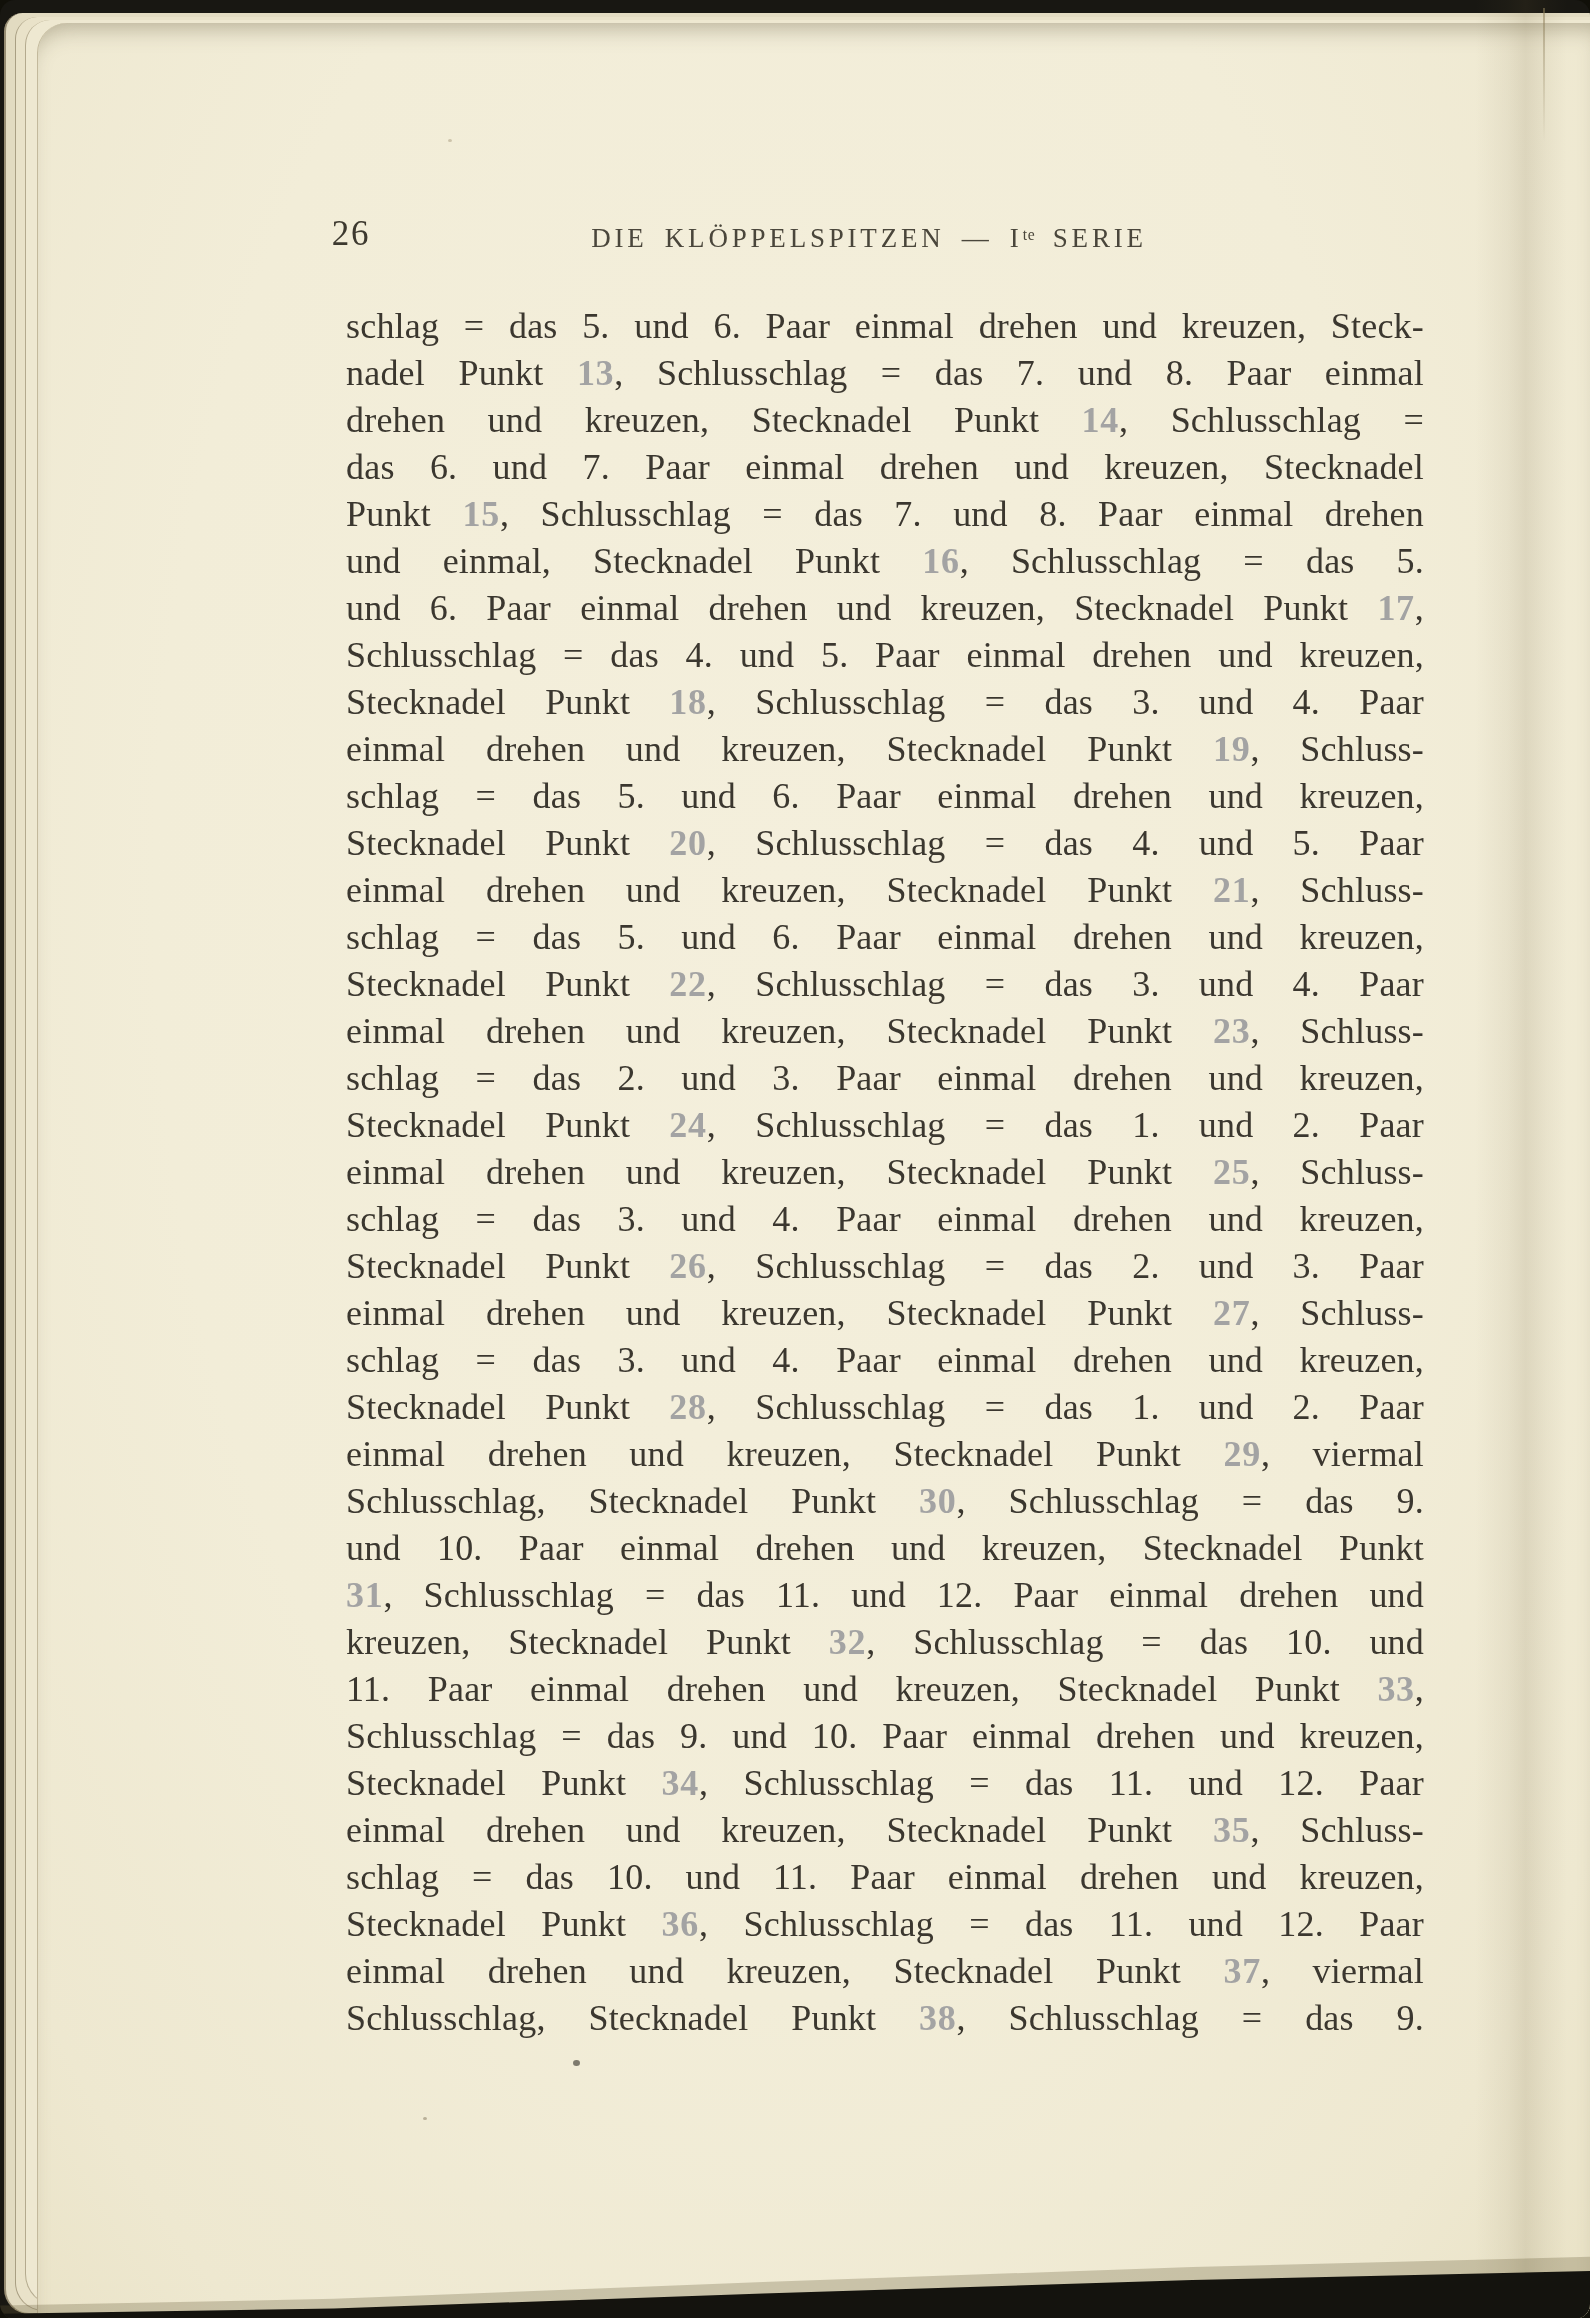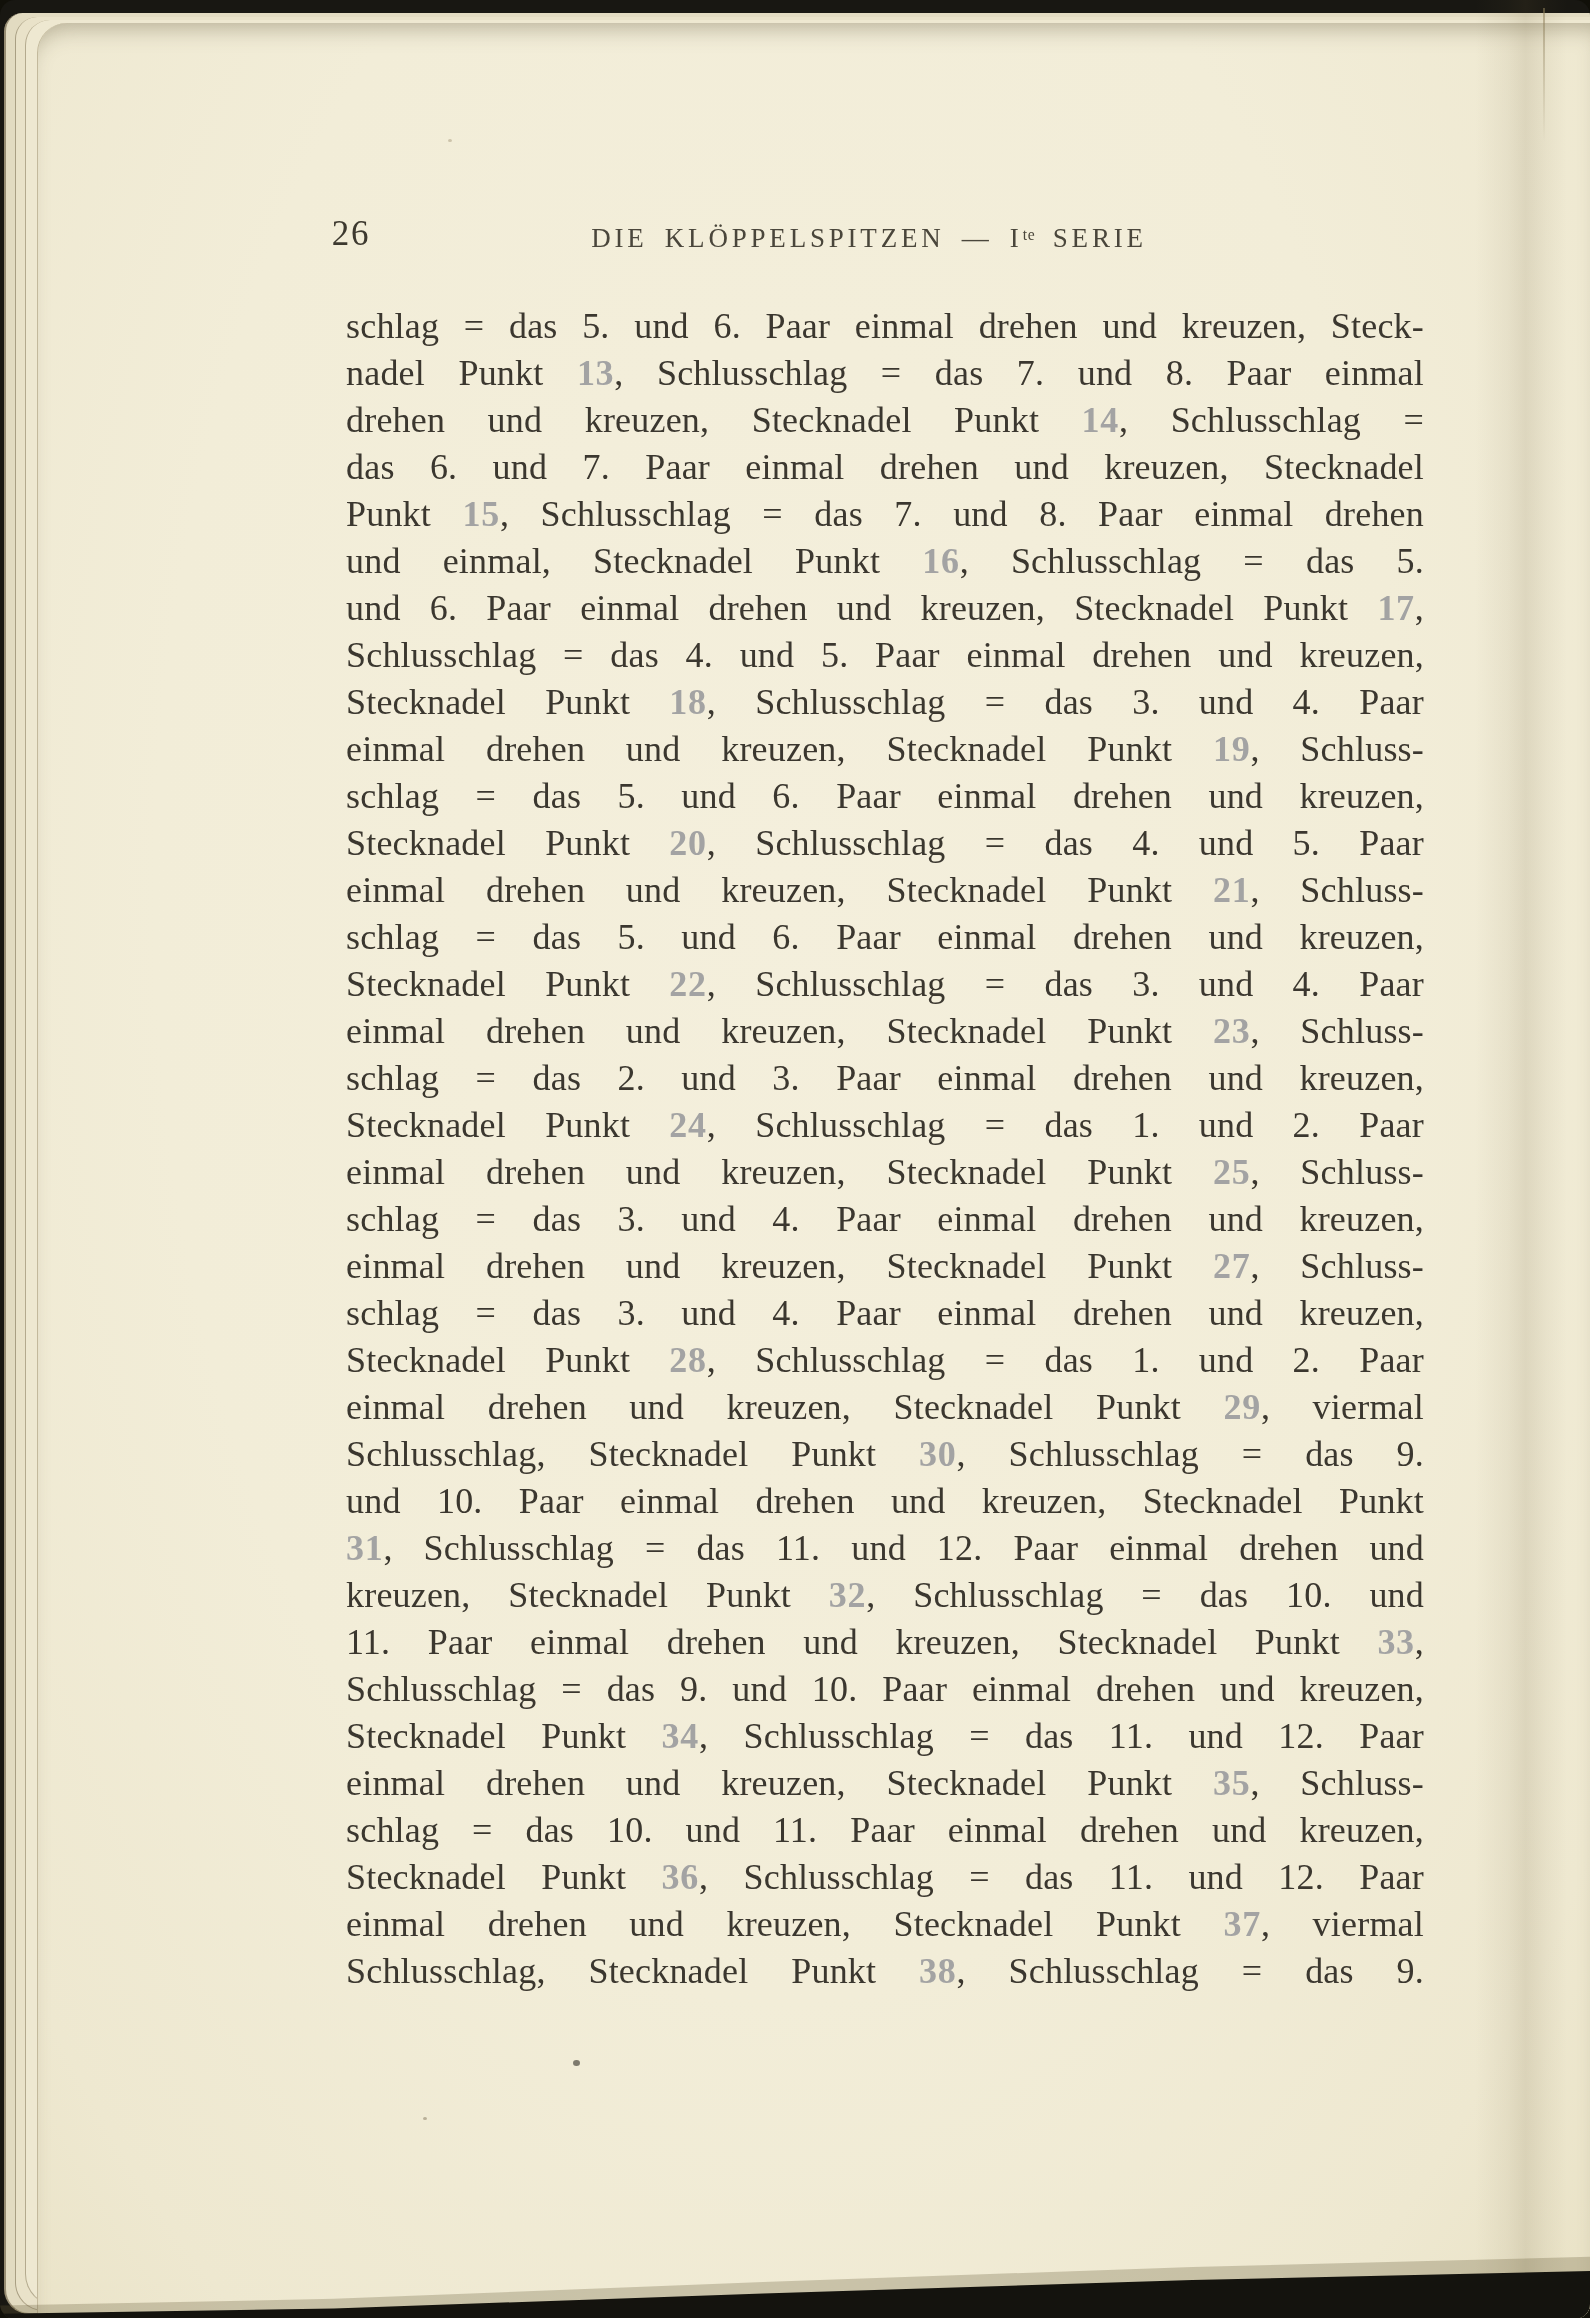--- a/index.html
+++ b/index.html
@@ -81,20 +81,21 @@
         <div class="line"><span>schlag = das 5. und 6. Paar einmal drehen und kreuzen,</span></div>
         <div class="line"><span>Stecknadel Punkt </span><b>20</b><span>, Schlusschlag = das 4. und 5. Paar</span></div>
         <div class="line"><span>einmal drehen und kreuzen, Stecknadel Punkt </span><b>21</b><span>, Schluss-</span></div>
         <div class="line"><span>schlag = das 5. und 6. Paar einmal drehen und kreuzen,</span></div>
         <div class="line"><span>Stecknadel Punkt </span><b>22</b><span>, Schlusschlag = das 3. und 4. Paar</span></div>
         <div class="line"><span>einmal drehen und kreuzen, Stecknadel Punkt </span><b>23</b><span>, Schluss-</span></div>
         <div class="line"><span>schlag = das 2. und 3. Paar einmal drehen und kreuzen,</span></div>
         <div class="line"><span>Stecknadel Punkt </span><b>24</b><span>, Schlusschlag = das 1. und 2. Paar</span></div>
         <div class="line"><span>einmal drehen und kreuzen, Stecknadel Punkt </span><b>25</b><span>, Schluss-</span></div>
         <div class="line"><span>schlag = das 3. und 4. Paar einmal drehen und kreuzen,</span></div>
+        <div class="line"><span>Stecknadel Punkt </span><b>26</b><span>, Schlusschlag = das 2. und 3. Paar</span></div>
         <div class="line"><span>einmal drehen und kreuzen, Stecknadel Punkt </span><b>27</b><span>, Schluss-</span></div>
         <div class="line"><span>schlag = das 3. und 4. Paar einmal drehen und kreuzen,</span></div>
         <div class="line"><span>Stecknadel Punkt </span><b>28</b><span>, Schlusschlag = das 1. und 2. Paar</span></div>
         <div class="line"><span>einmal drehen und kreuzen, Stecknadel Punkt </span><b>29</b><span>, viermal</span></div>
         <div class="line"><span>Schlusschlag, Stecknadel Punkt </span><b>30</b><span>, Schlusschlag = das 9.</span></div>
         <div class="line"><span>und 10. Paar einmal drehen und kreuzen, Stecknadel Punkt</span></div>
         <div class="line"><b>31</b><span>, Schlusschlag = das 11. und 12. Paar einmal drehen und</span></div>
         <div class="line"><span>kreuzen, Stecknadel Punkt </span><b>32</b><span>, Schlusschlag = das 10. und</span></div>
         <div class="line"><span>11. Paar einmal drehen und kreuzen, Stecknadel Punkt </span><b>33</b><span>,</span></div>
         <div class="line"><span>Schlusschlag = das 9. und 10. Paar einmal drehen und kreuzen,</span></div>

